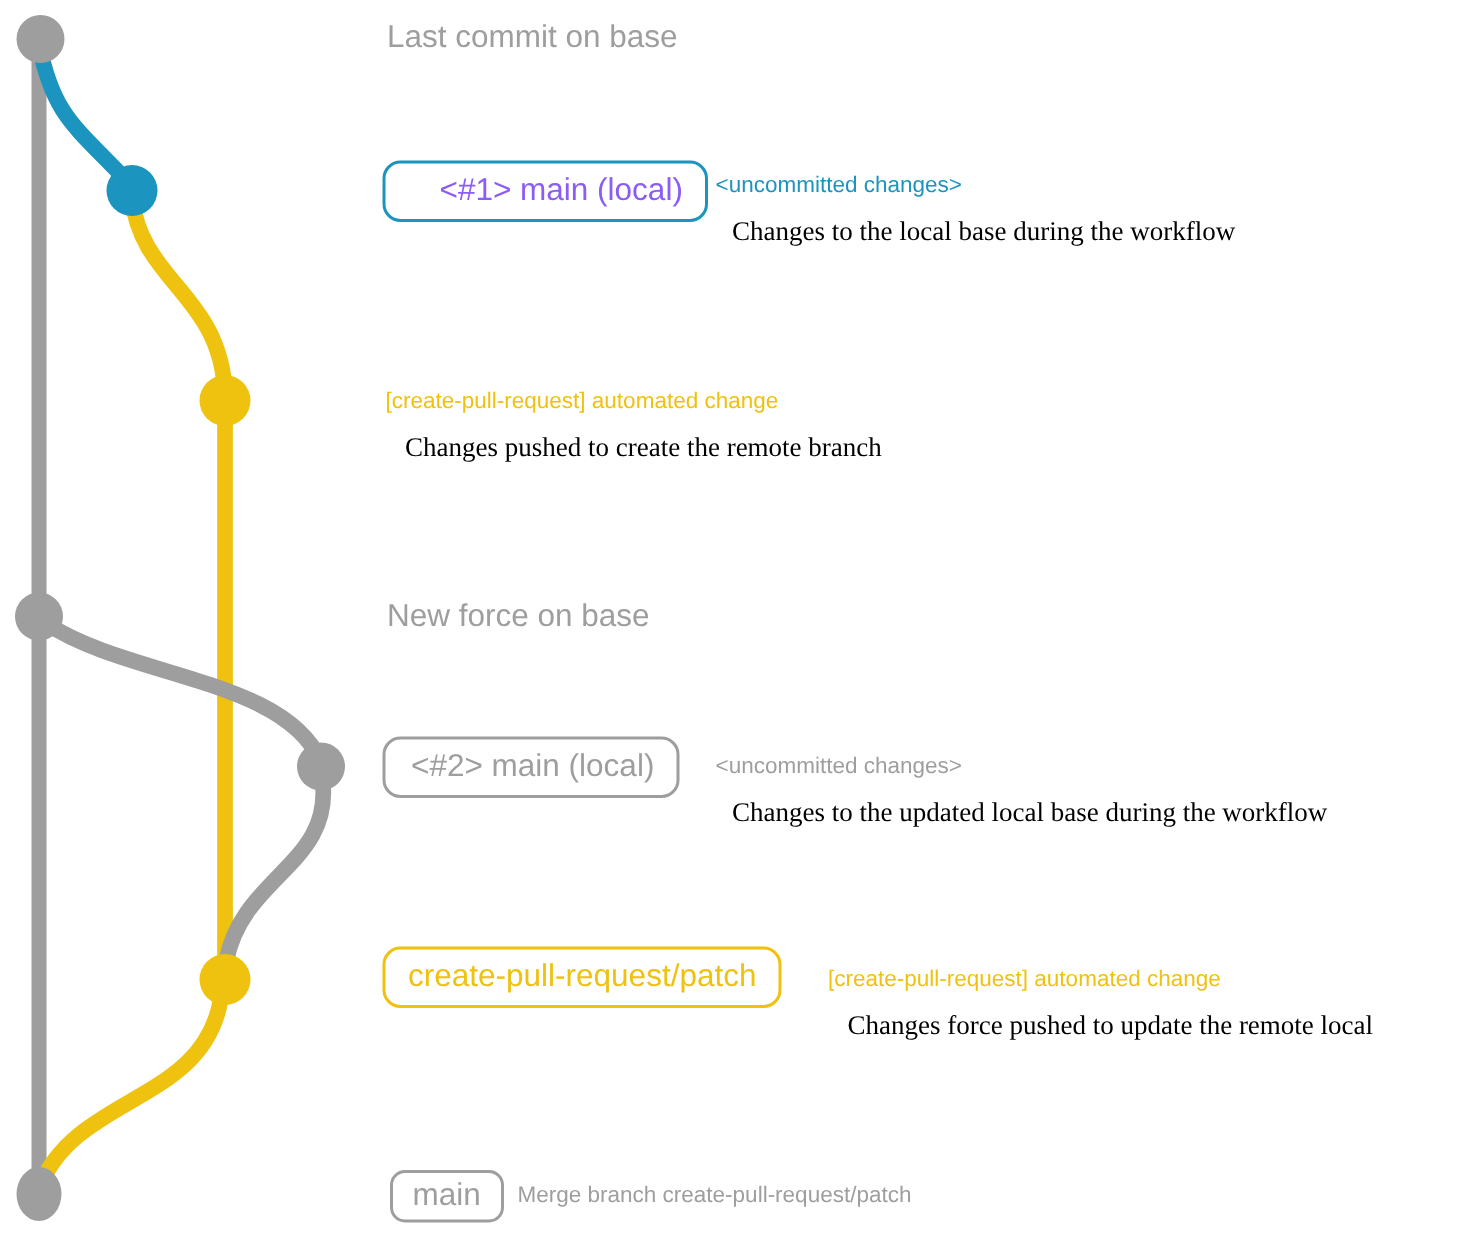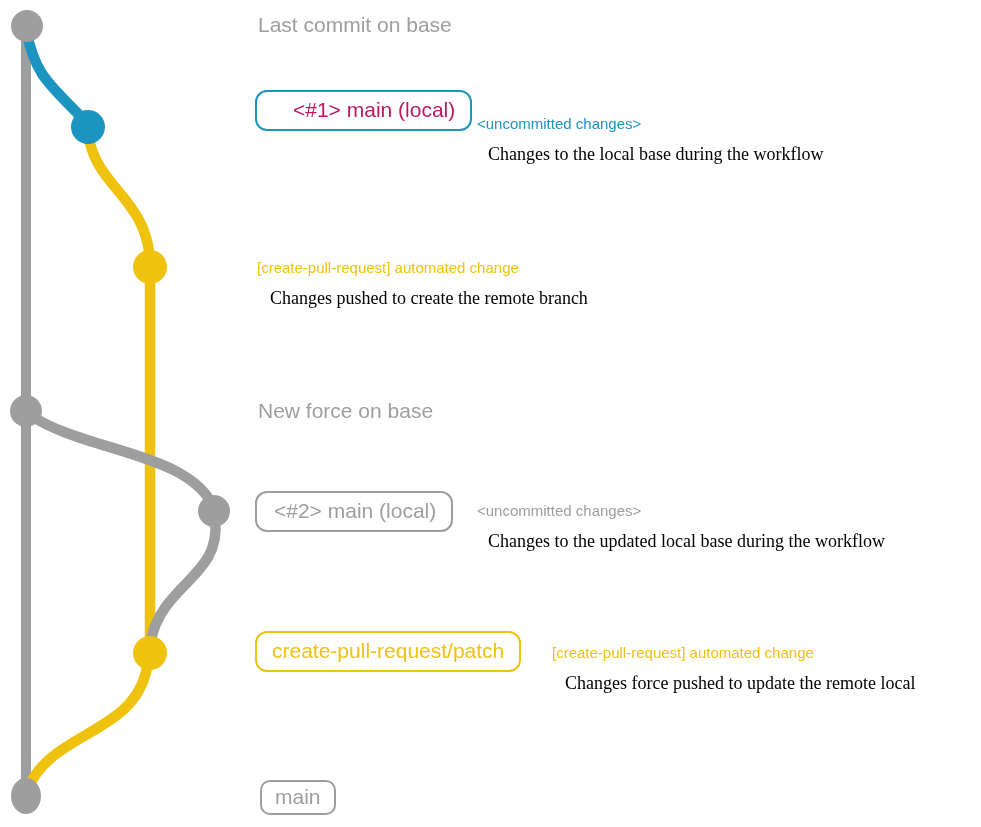--- a/index.html
+++ b/index.html
@@ -59,32 +59,33 @@
       <ellipse cx="88" cy="127" rx="17" ry="17" fill="#1b94bf"></ellipse>
       <ellipse cx="150" cy="267" rx="17" ry="17" fill="#eec20e"></ellipse>
       <ellipse cx="26" cy="411" rx="16" ry="16" fill="#9e9e9e"></ellipse>
       <ellipse cx="214" cy="511" rx="16" ry="16" fill="#9e9e9e"></ellipse>
       <ellipse cx="150" cy="653" rx="17" ry="17" fill="#eec20e"></ellipse>
       <ellipse cx="26" cy="796" rx="15" ry="18" fill="#9e9e9e"></ellipse>
     </svg>
 
   <div class="abs caption" style="left: 258px; top: 12px; color: rgb(158, 158, 158);">Last commit on base</div>
 
-  <div class="abs pill" style="left: 255px; top: 90px; color: #be185d; border-color: rgb(27, 148, 191); padding-left: 36px;">&lt;#1&gt; main (local)</div>
+  <div class="abs pill" style="left: 255px; top: 107px; color: #8b5cf6; border-color: rgb(27, 148, 191); padding-left: 36px;">&lt;#1&gt; main (local)</div>
   <div class="abs note" style="left: 477px; top: 111px; color: rgb(27, 148, 191);">&lt;uncommitted changes&gt;</div>
   <div class="abs desc" style="left:488px; top:143px;">Changes to the local base during the workflow</div>
 
   <div class="abs note" style="left: 257px; top: 255px; color: rgb(238, 194, 14);">[create-pull-request] automated change</div>
   <div class="abs desc" style="left:270px; top:287px;text-align:center;">Changes pushed to create the remote branch</div>
 
   <div class="abs caption" style="left: 258px; top: 398px; color: rgb(158, 158, 158);">New force on base</div>
 
   <div class="abs pill" style="left: 255px; top: 491px; color: rgb(158, 158, 158); border-color: rgb(158, 158, 158); padding-left: 17px;">&lt;#2&gt; main (local)</div>
   <div class="abs note" style="left: 477px; top: 498px; color: rgb(158, 158, 158);">&lt;uncommitted changes&gt;</div>
   <div class="abs desc" style="left:488px; top:530px;">Changes to the updated local base during the workflow</div>
 
   <div class="abs pill" style="left: 255px; top: 631px; color: rgb(238, 194, 14); border-color: rgb(238, 194, 14);">create-pull-request/patch</div>
   <div class="abs note" style="left: 552px; top: 640px; color: rgb(238, 194, 14);">[create-pull-request] automated change</div>
   <div class="abs desc" style="left:565px; top:672px;">Changes force pushed to update the remote local</div>
 
   <div class="abs pill pill-small" style="left: 260px; top: 780px; color: rgb(158, 158, 158); border-color: rgb(158, 158, 158); text-align: center;">main</div>
+  <div class="abs note" style="left: 345px; top: 784px; color: rgb(158, 158, 158);">Merge branch create-pull-request/patch</div>
 
 </div>
 
 </body></html>

